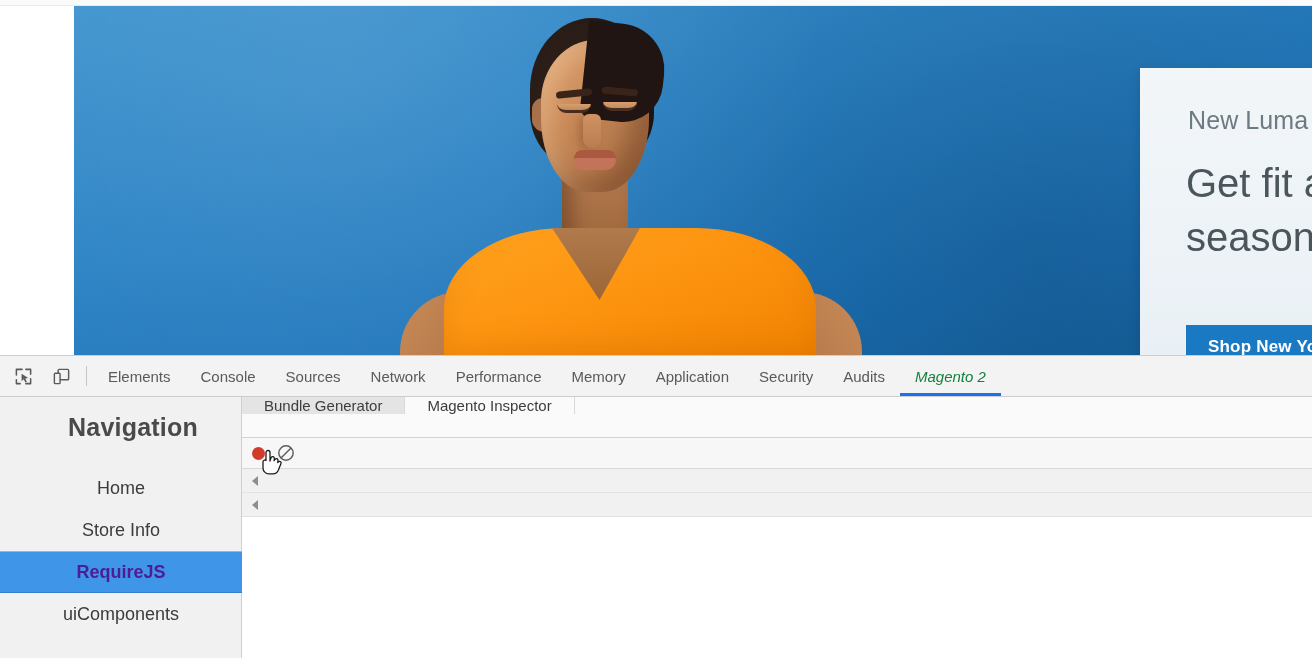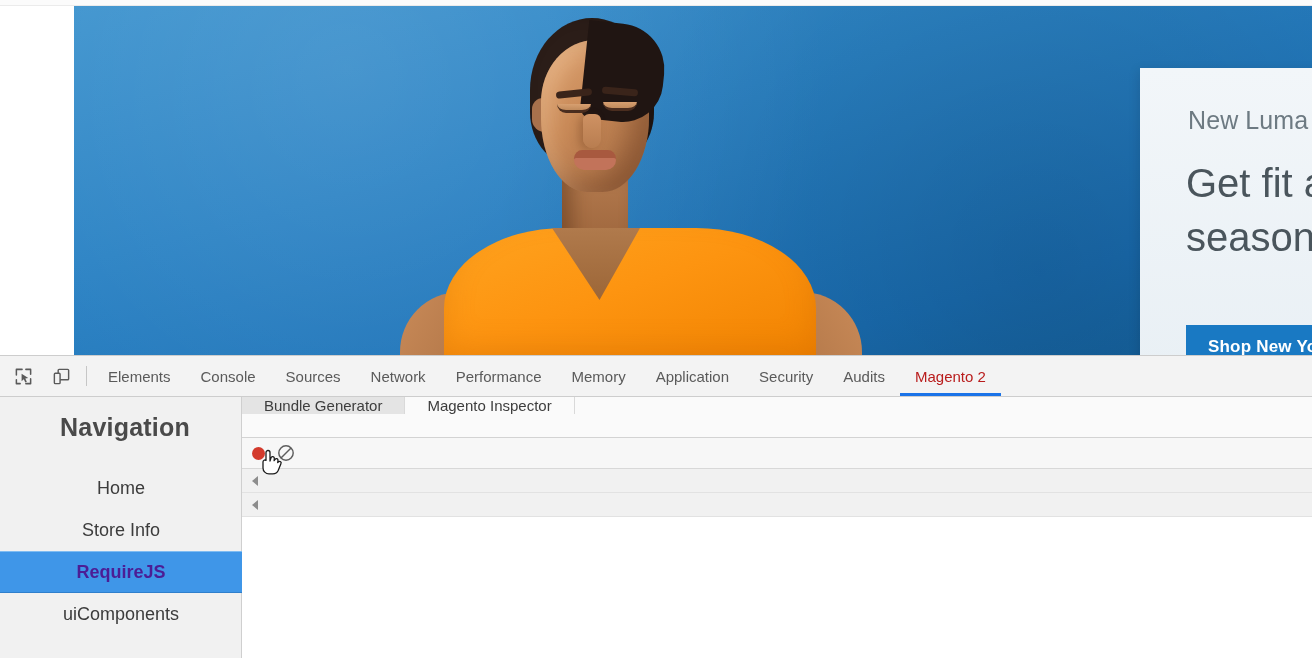--- a/index.html
+++ b/index.html
@@ -144,30 +144,30 @@
     width: 30px; height: 28px; margin-left: 8px;
     display: flex; align-items: center; justify-content: center;
   }
   .dt-sep {
     width: 1px; height: 20px; background: #c6c6c6; margin: 0 6px 0 10px;
   }
   .dt-tab {
     height: 40px; padding: 0 15px; display: flex; align-items: center;
     font-size: 15px; color: #5a5a5a; white-space: nowrap;
   }
-  .dt-tab.active { color: #b91c1c; box-shadow: inset 0 -3px 0 #1a73e8; }
+  .dt-tab.active { color: #15803d; box-shadow: inset 0 -3px 0 #1a73e8; font-style: italic; }
 
   
   .dt-body { position: relative; height: 261px; display: flex; }
   .dt-sidebar {
     width: 242px; height: 261px; background: #f1f1f1;
     border-right: 1px solid #cfcfcf; position: relative;
   }
   .nav-title {
-    position: absolute; left: 4px; top: 16px; width: 242px; text-align: center;
+    position: absolute; left: 12px; top: 16px; width: 242px; text-align: center;
     font-size: 25px; font-weight: bold; color: #4a4a4a; letter-spacing: .2px;
   }
   .nav-list { position: absolute; left: 0; top: 70px; width: 242px; }
   .nav-item {
     height: 42px; display: flex; align-items: center; justify-content: center;
     font-size: 18px; color: #3c3c3c;
   }
   .nav-item.active {
     background: #3f96e8; color: #4c1d95; font-weight: bold;
     border-top: 1px solid #7fbcf2; border-bottom: 1px solid #2f7fcc;

